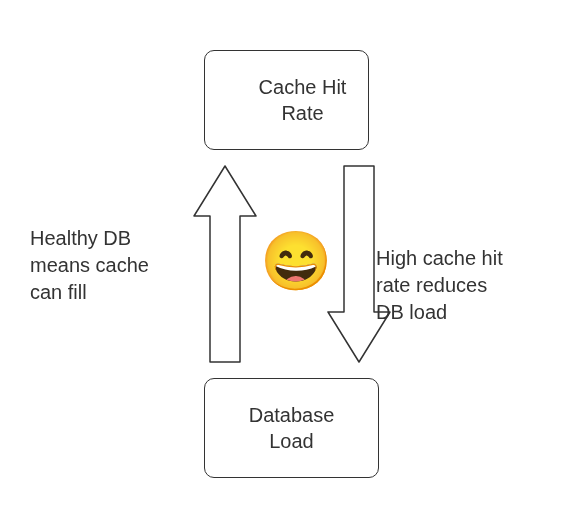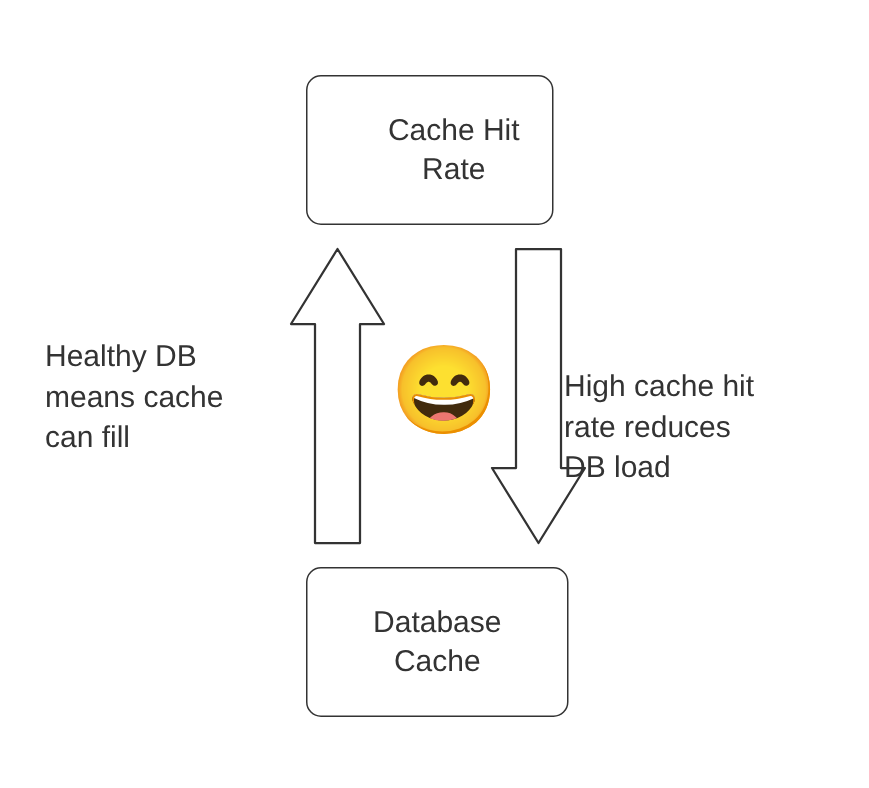--- a/index.html
+++ b/index.html
@@ -43,21 +43,21 @@
 </head>
 <body>
 
 <div class="box" style="left:204px; top:50px; width:165px; height:100px;padding-left:40px;">
   <span style="white-space:pre-line;">Cache Hit
 Rate</span>
 </div>
 
 <div class="box" style="left:204px; top:378px; width:175px; height:100px;">
   <span style="white-space:pre-line;">Database
-Cache</span>
+Load</span>
 </div>
 
 <svg class="arrow-svg" style="left:192px; top:164px;" width="66" height="200" viewBox="0 0 66 200">
   <path d="M33 2 L64 52 L48 52 L48 198 L18 198 L18 52 L2 52 Z" fill="#ffffff" stroke="#333" stroke-width="1.5" stroke-linejoin="round"></path>
 </svg>
 
 <svg class="arrow-svg" style="left:326px; top:164px;" width="66" height="200" viewBox="0 0 66 200">
   <path d="M33 198 L2 148 L18 148 L18 2 L48 2 L48 148 L64 148 Z" fill="#ffffff" stroke="#333" stroke-width="1.5" stroke-linejoin="round"></path>
 </svg>
 

